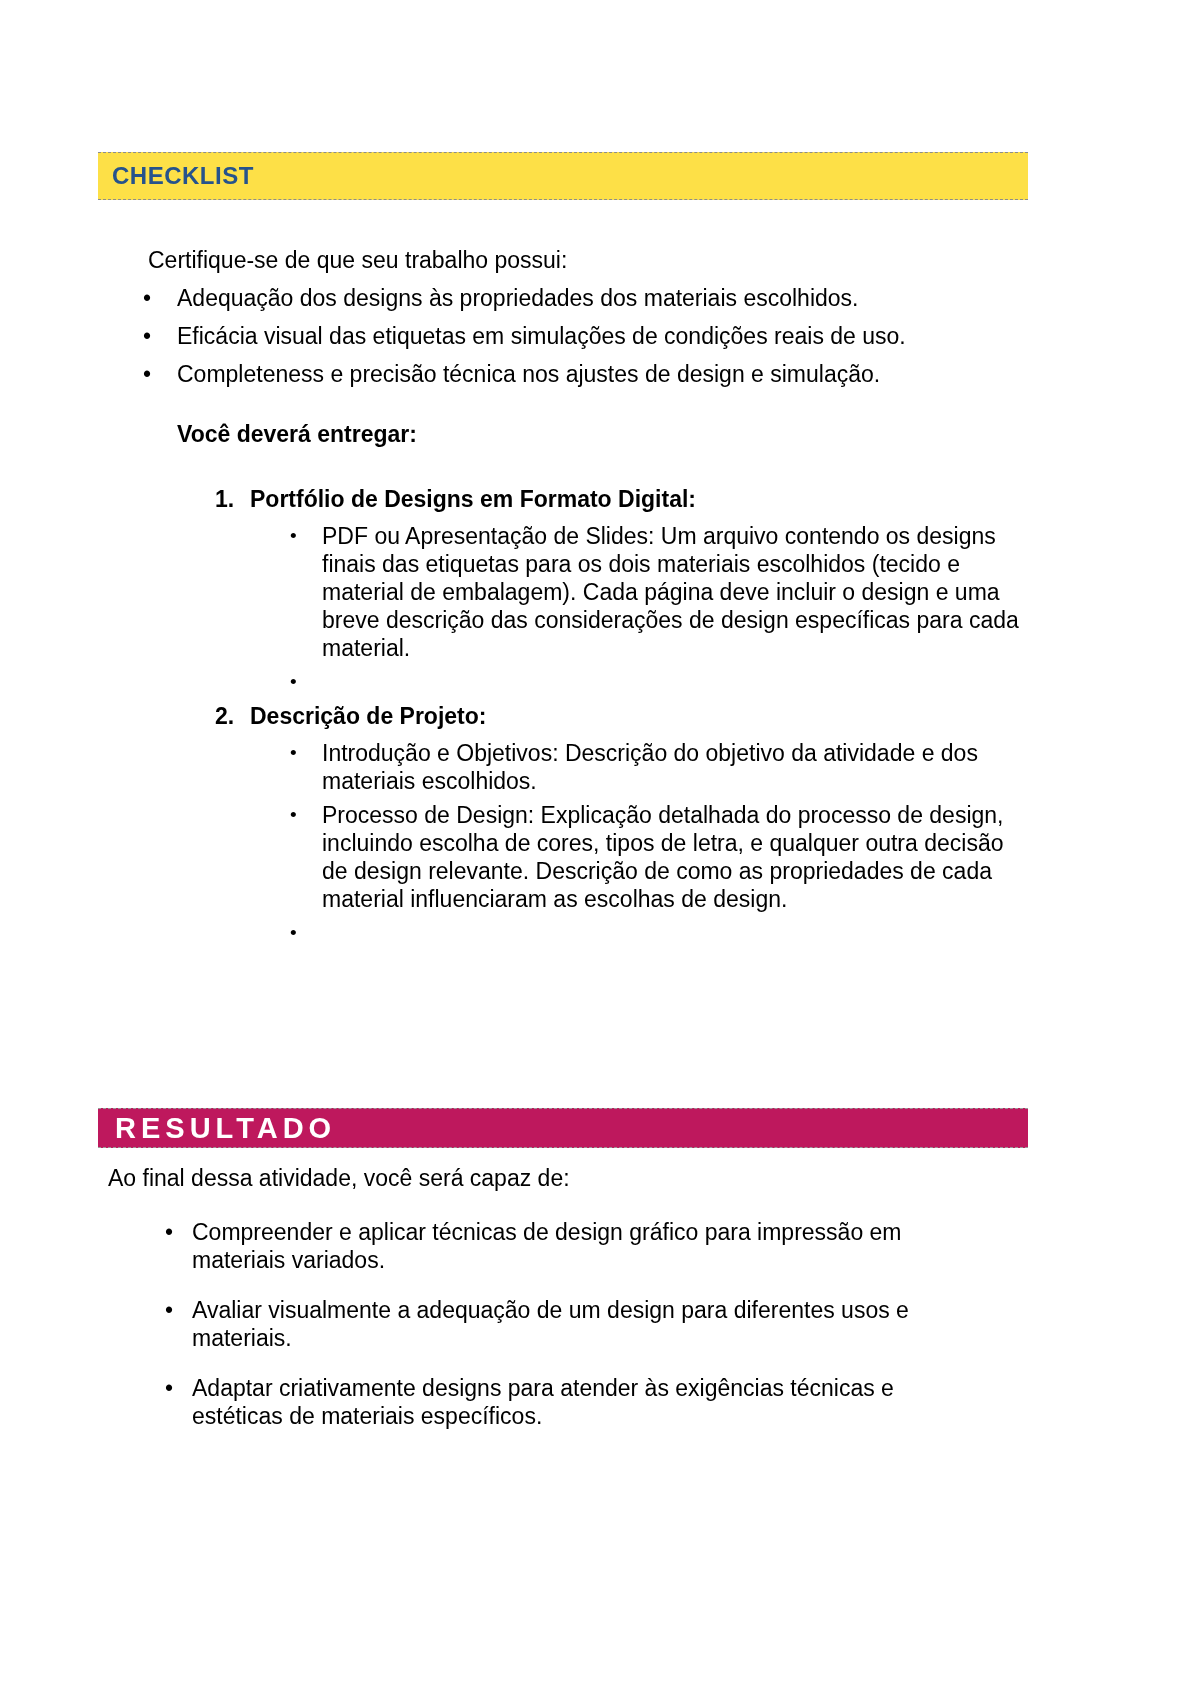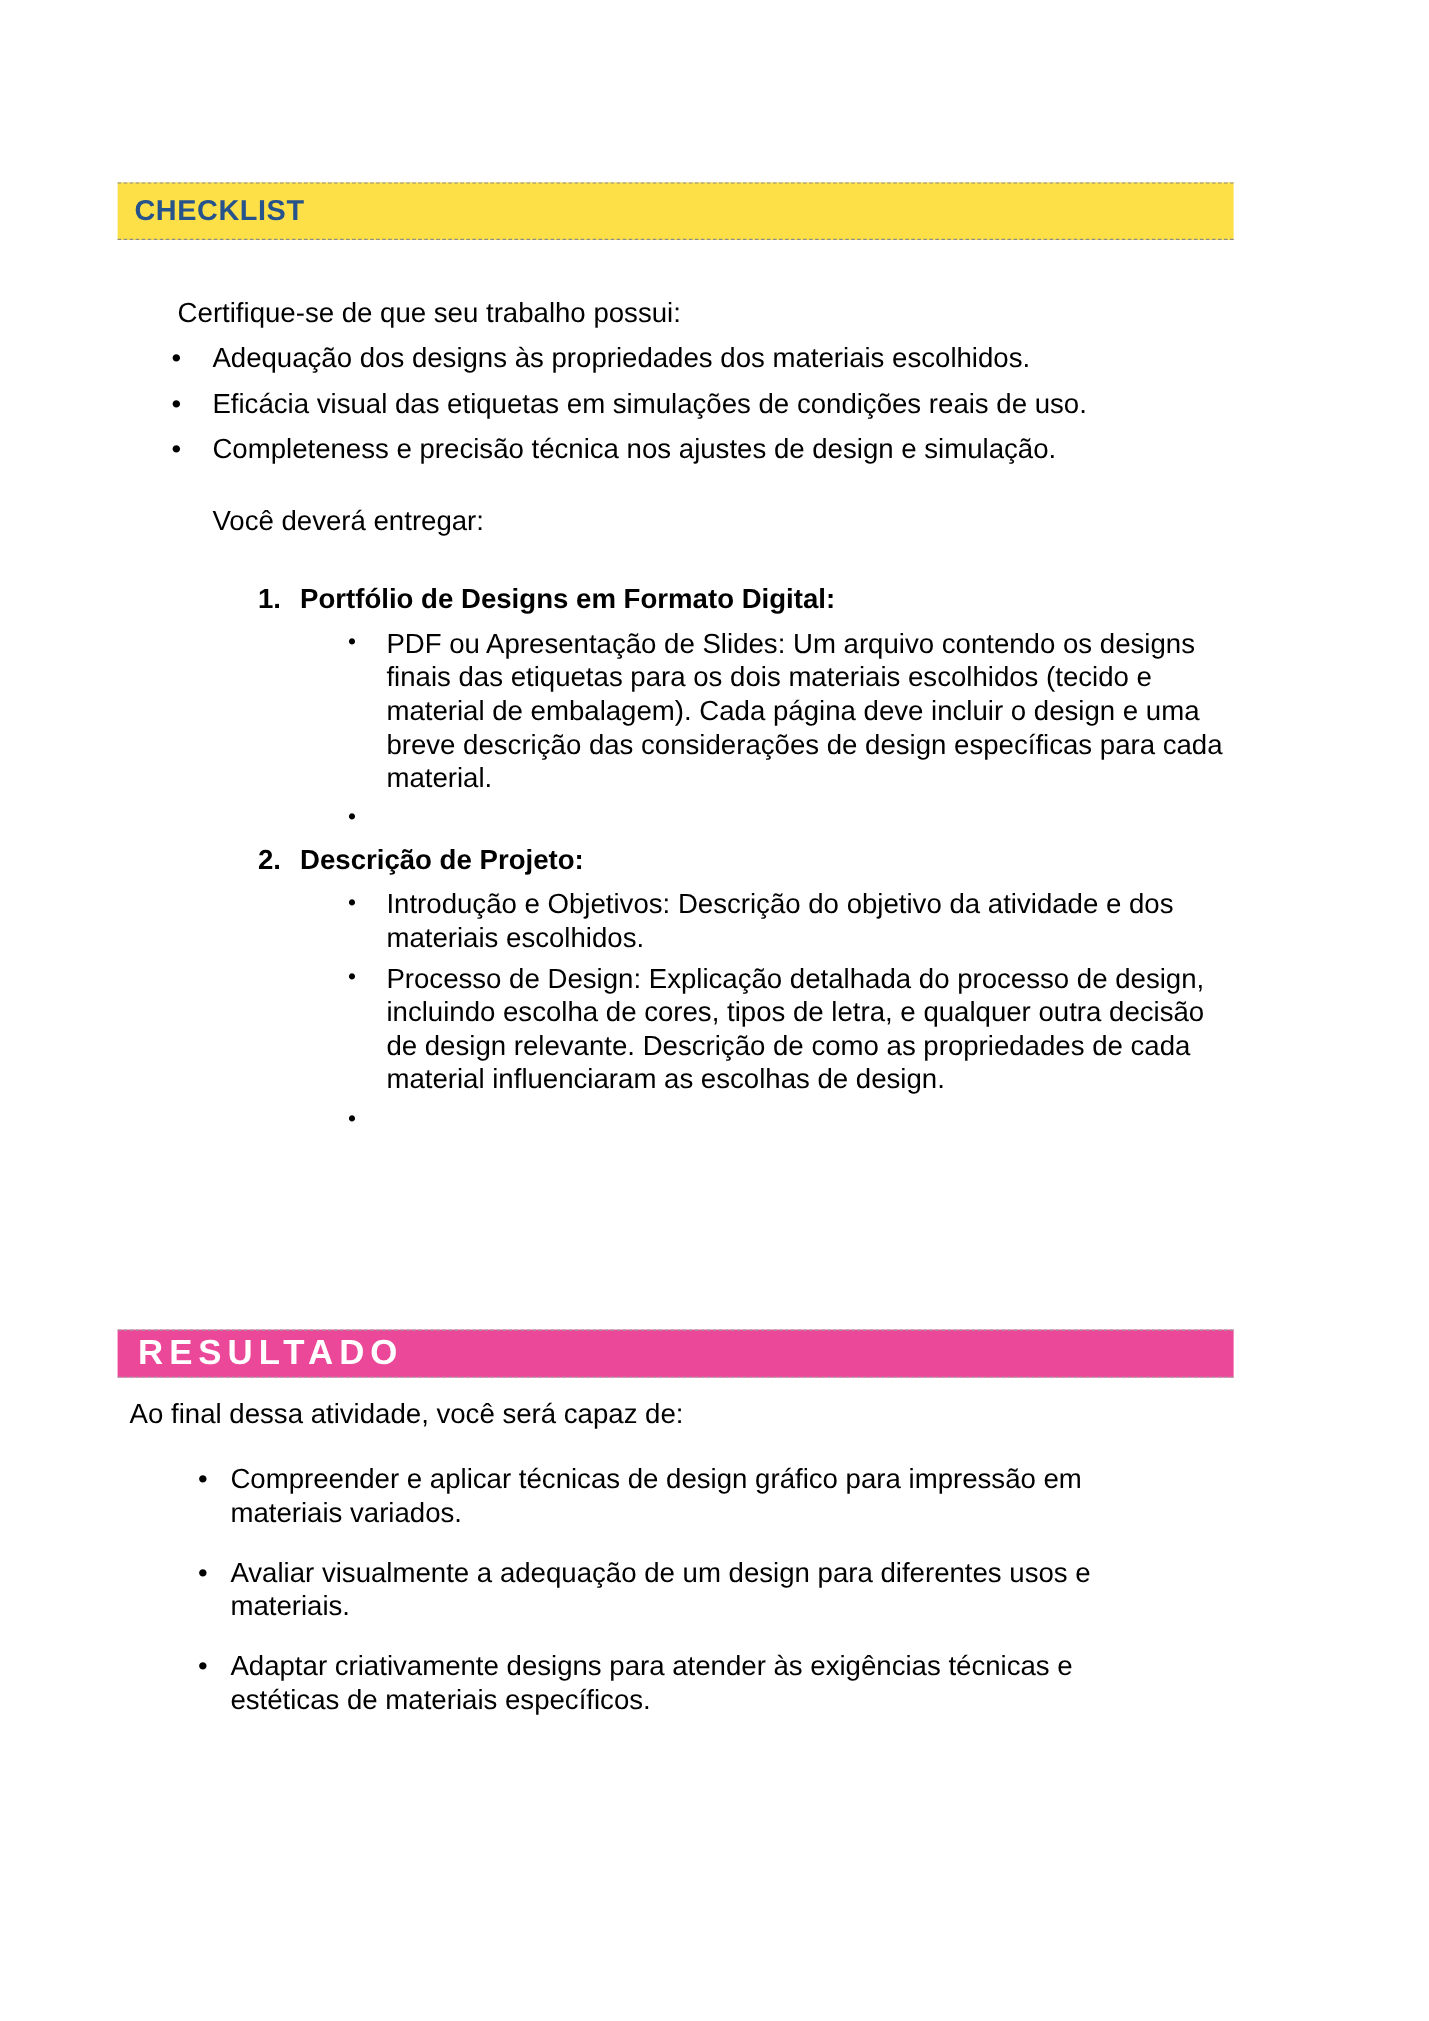--- a/index.html
+++ b/index.html
@@ -41,21 +41,21 @@
 
   .top-bullets { margin-left: 143px; width: 900px; }
   .top-bullets li {
     display: flex; align-items: flex-start;
     font-size: 23px; line-height: 28px; margin-bottom: 10px;
   }
   .top-bullets .mk { width: 34px; flex: 0 0 34px; }
 
   .deliver-heading {
     margin: 32px 0 0 177px;
-    font-size: 23px; font-weight: normal; line-height: 28px;
+    font-size: 23px; font-weight: bold; line-height: 28px;
   }
 
   .numbered { margin-top: 37px; }
   .num-row {
     display: flex; align-items: flex-start;
     margin-left: 215px;
     font-size: 23px; font-weight: bold; line-height: 28px;
   }
   .num-row .num { width: 35px; flex: 0 0 35px; }
   .subs { margin: 9px 0 0 290px; }
@@ -65,21 +65,21 @@
   }
   .subs .mk2 { width: 32px; flex: 0 0 32px; font-size: 19px; line-height: 28px; }
   .subs .sub-text { width: 700px; }
   .numbered > li { margin-bottom: 2px; }
 
   
   .result-banner {
     position: absolute;
     left: 98px; top: 1108px;
     width: 930px; height: 40px;
-    background: #ec4899;
+    background: #be185d;
     border-top: 1px dashed #9a9a9a;
     border-bottom: 1px dashed #9a9a9a;
     display: flex; align-items: center;
     padding-left: 17px;
     text-align: right;
   }
   .result-banner h2 {
     color: #ffffff; font-size: 29px; font-weight: bold; letter-spacing: 5px;
   }
 

